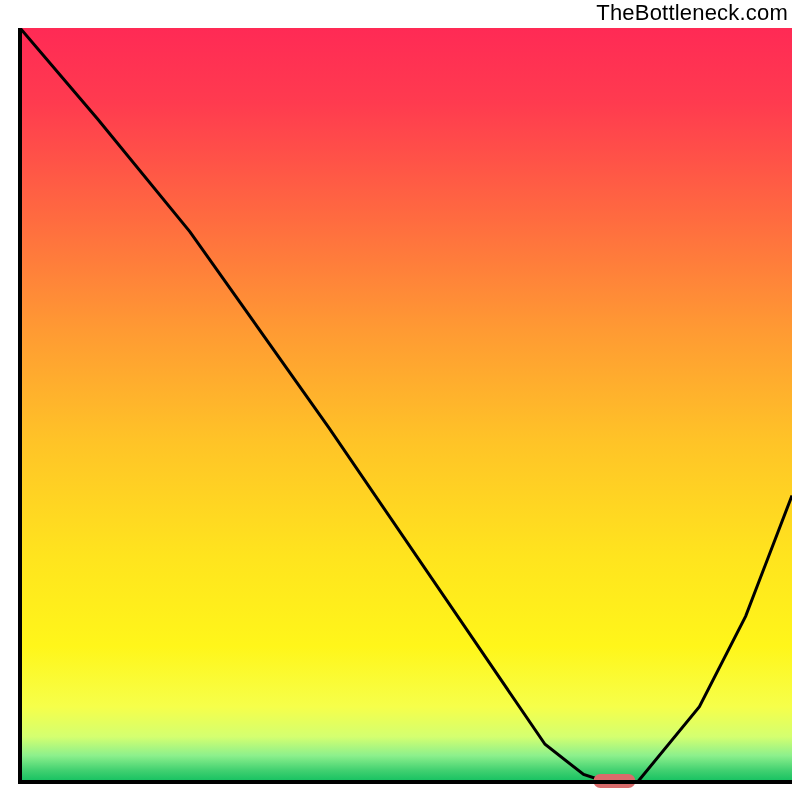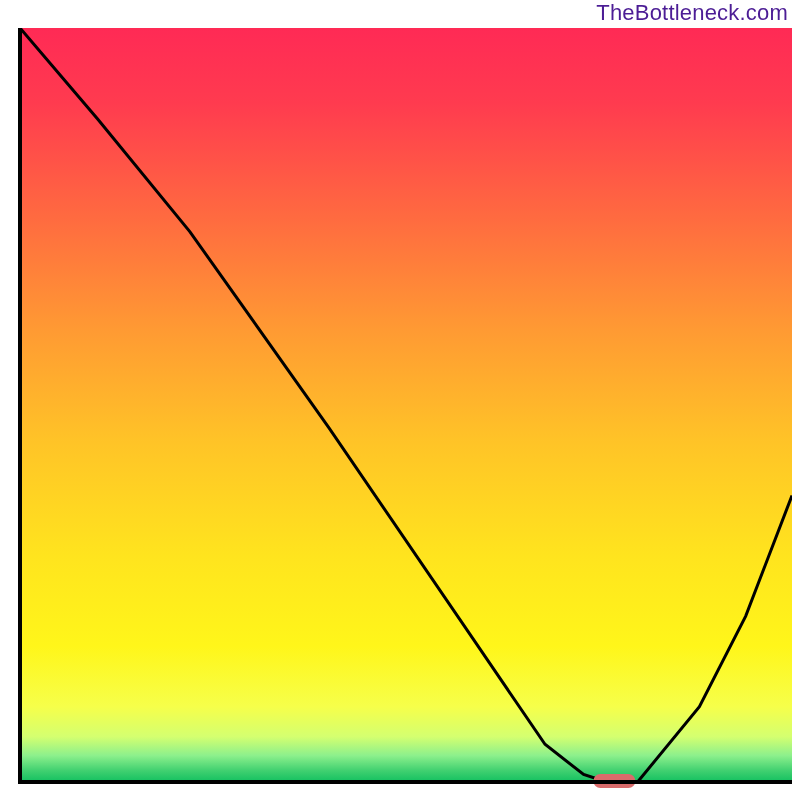--- a/index.html
+++ b/index.html
@@ -12,21 +12,21 @@
   }
   .container {
     position: relative;
     width: 800px;
     height: 800px;
   }
   .watermark {
     position: absolute;
     top: 0px;
     right: 12px;
-    color: #4c1d95;
+    color: #000000;
     font-size: 22px;
     font-weight: 500;
     letter-spacing: 0.2px;
     z-index: 3;
   }
   svg.chart {
     position: absolute;
     left: 0;
     top: 0;
     width: 800px;

